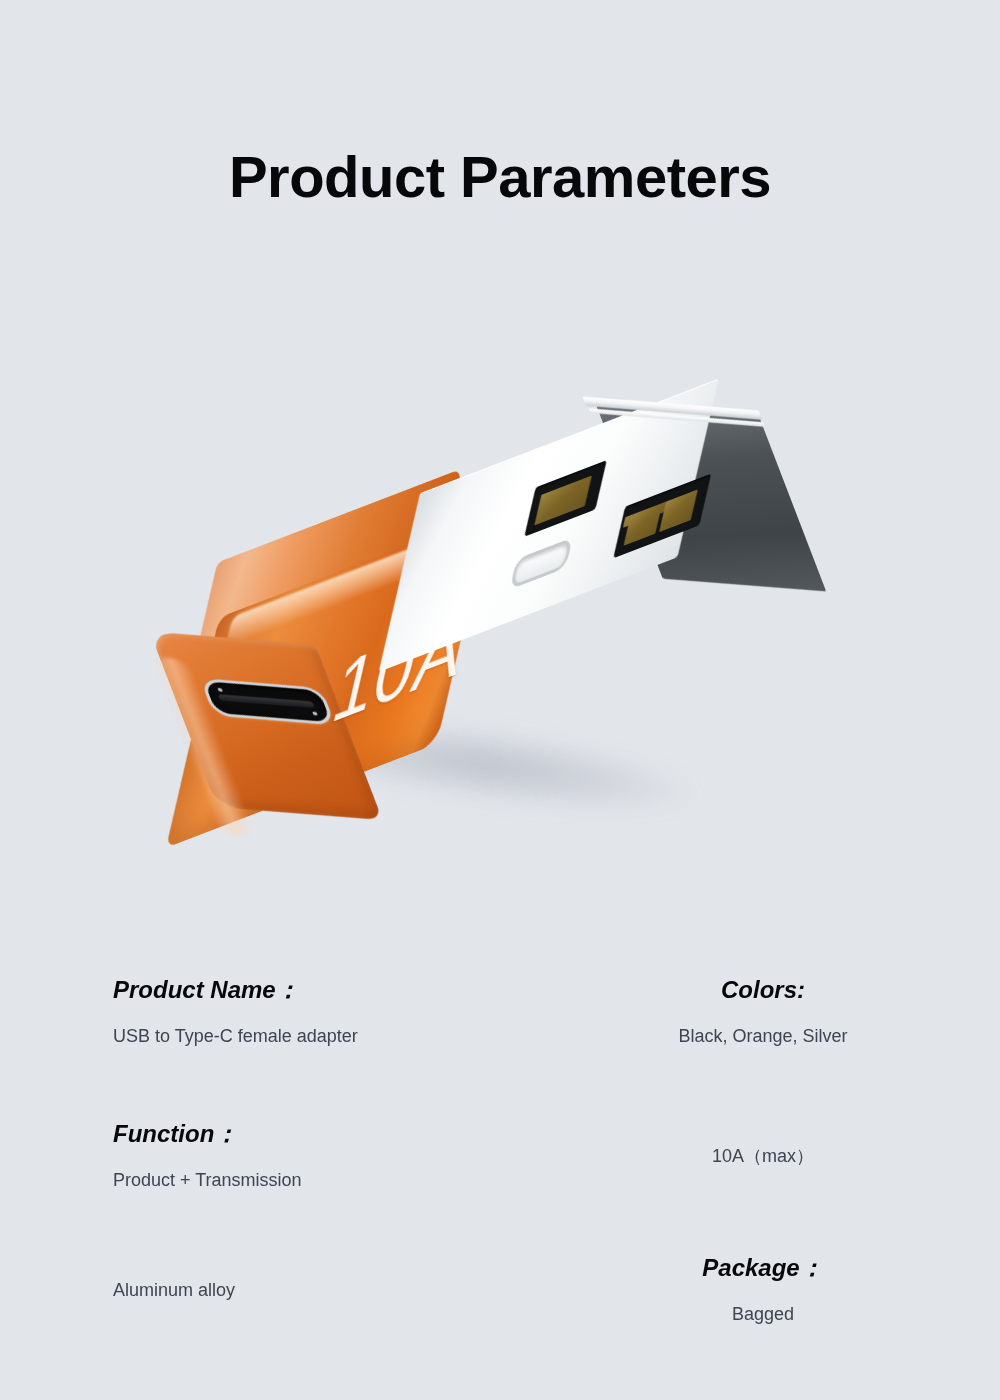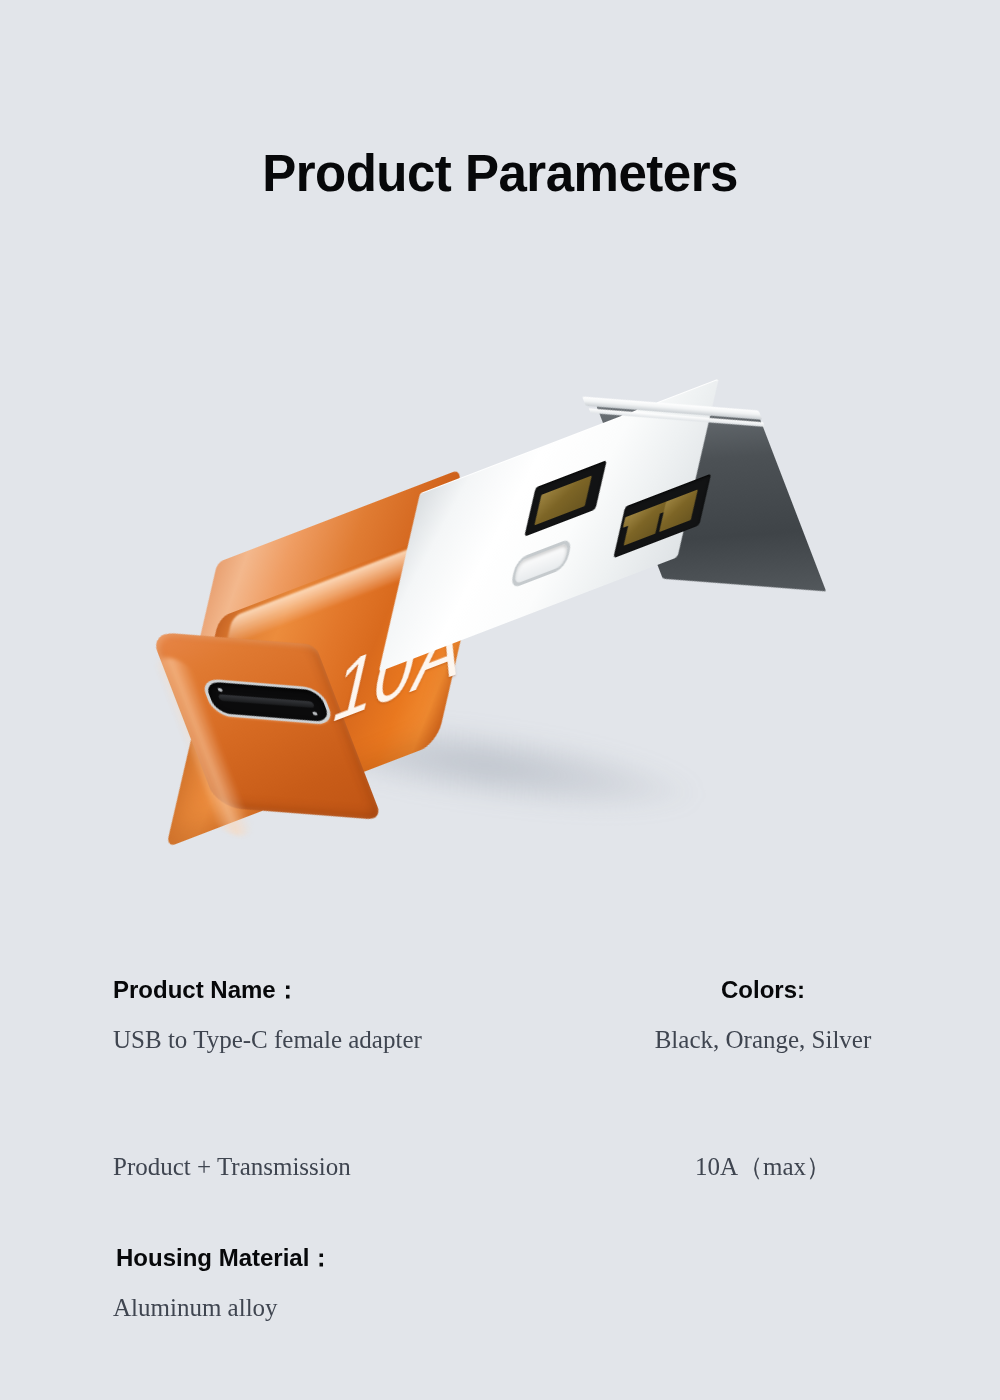--- a/index.html
+++ b/index.html
@@ -10,21 +10,21 @@
     overflow:hidden;
     position:relative;
   }
   .page{position:absolute;inset:0;}
 
   
   .title{
     position:absolute;
     left:0;right:0;top:148px;
     text-align:center;
-    font-size:51px;
+    font-size:58px;
     font-weight:700;
     letter-spacing:-0.5px;
     color:#07080a;
     line-height:1;
   }
 
   
   .hero{
     position:absolute;
     left:0;top:300px;
@@ -258,29 +258,29 @@
     width:100%;
   }
   .spec-col{width:500px;}
   .spec-col.right{width:300px;text-align:center;}
   .spec-label{
     font-size:24px;
     font-weight:700;
     color:#07080a;
     line-height:1.0;
     white-space:nowrap;
+    font-style:italic;
   }
   .spec-value{
-    font-size:25px;
+    font-size:18px;
     font-weight:400;
     color:#3f4550;
     line-height:1.0;
     margin-top:25px;
     white-space:nowrap;
-    font-family:Liberation Serif, serif;
   }
   .row-gap{height:77px;}
   .row-gap-2{height:67px;}
   .indent{margin-left:3px;}
 </style>
 </head>
 <body>
 
 <div class="page">
 
@@ -336,31 +336,35 @@
       <div class="spec-col right">
         <div class="spec-label">Colors:</div>
         <div class="spec-value">Black, Orange,  Silver</div>
       </div>
     </div>
 
     <div class="row-gap"></div>
 
     <div class="spec-row">
       <div class="spec-col">
+        <div class="spec-label">Function：</div>
         <div class="spec-value">Product + Transmission</div>
       </div>
       <div class="spec-col right">
         <div class="spec-value">10A（max）</div>
       </div>
     </div>
 
     <div class="row-gap-2"></div>
 
     <div class="spec-row">
       <div class="spec-col">
-        <div class="spec-label indent">Housing Material：</div>
         <div class="spec-value">Aluminum alloy</div>
       </div>
+      <div class="spec-col right">
+        <div class="spec-label">Package：</div>
+        <div class="spec-value">Bagged</div>
+      </div>
     </div>
 
   </div>
 
 </div>
 
 </body></html>

